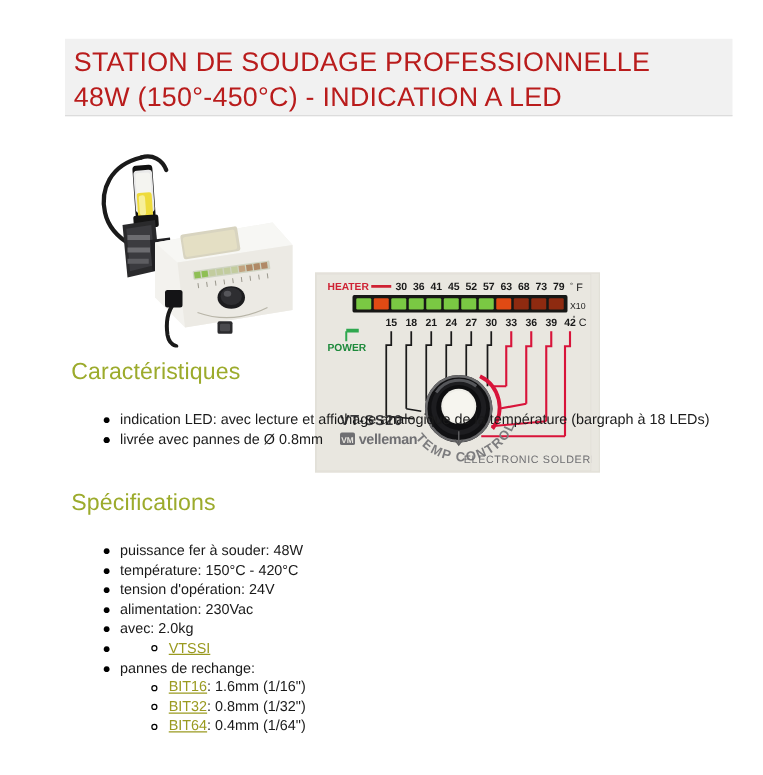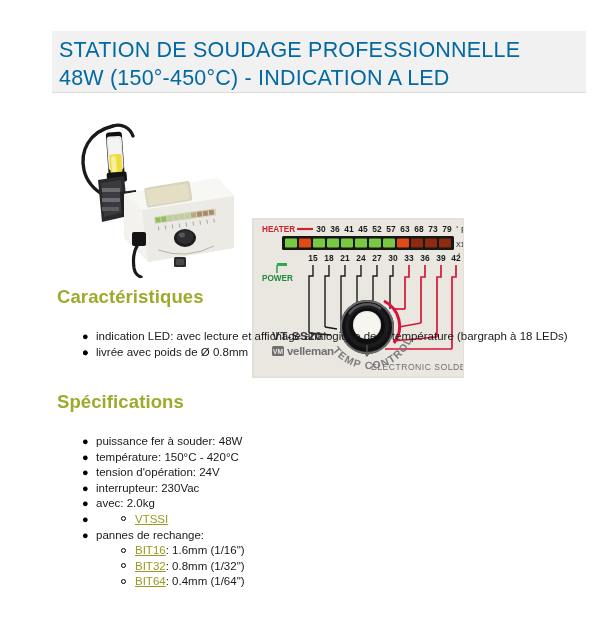--- a/index.html
+++ b/index.html
@@ -24,21 +24,21 @@
     background: #f1f1f1;
     border-bottom: 1px solid #dcdcdc;
   }
   .title-text {
     position: absolute;
     left: 59px; top: 36px;
     width: 530px;
     font-size: 21.5px;
     line-height: 28px;
     letter-spacing: 0.2px;
-    color: #0369a1;
+    color: #b91c1c;
     font-weight: 400;
     white-space: pre-line;
   }
 
   
   .images-row {
     position: absolute;
     left: 0; top: 108px;
     width: 610px; height: 172px;
   }
@@ -49,34 +49,34 @@
     left: 58px; top: 2px;
     width: 188px; height: 168px;
     background: #ffffff;
   }
   .st-svg { display:block; }
 
   
   .photo-panel {
     position: absolute;
     left: 252px; top: 110px;
-    width: 212px; height: 160px;
+    width: 228px; height: 160px;
     background: #e9e7e0;
     overflow: hidden;
     border: 1px solid #e2e0d8;
   }
   .pnl-svg { display:block; }
 
   
   .section-head {
     position: absolute;
     left: 57px;
     font-size: 18.5px;
     color: #9cab2c;
-    font-weight: 700;
+    font-weight: 400;
     letter-spacing: 0.1px;
   }
   #head-carac { top: 286px; }
   #head-spec  { top: 391px; }
 
   
   .blist {
     position: absolute;
     left: 78px;
     margin: 0; padding: 0 0 0 18px;
@@ -344,42 +344,42 @@
   <ul class="blist" id="list-carac">
     <li>
       <span class="bullet">●</span>
       <span>indication LED: avec lecture et affichage analogique de la température (bargraph à 18 LEDs)</span>
     </li>
     <li>
       <span class="bullet">●</span>
     </li>
     <li>
       <span class="bullet">●</span>
-      <span>livrée avec poids de Ø 0.8mm</span>
+      <span>livrée avec pannes de Ø 0.8mm</span>
     </li>
   </ul>
 
   <div class="section-head" id="head-spec">Spécifications</div>
 
   <ul class="blist" id="list-spec">
     <li>
       <span class="bullet">●</span>
       <span>puissance fer à souder: 48W</span>
     </li>
     <li>
       <span class="bullet">●</span>
       <span>température: 150°C - 420°C</span>
     </li>
     <li>
       <span class="bullet">●</span>
       <span>tension d'opération: 24V</span>
     </li>
     <li>
       <span class="bullet">●</span>
-      <span>interrupteur: 230Vac</span>
+      <span>alimentation: 230Vac</span>
     </li>
     <li>
       <span class="bullet">●</span>
       <span>avec: 2.0kg</span>
     </li>
     <li>
       <span class="bullet">●</span>
       <ul class="sublist">
         <li>
           <span class="obullet"></span>

